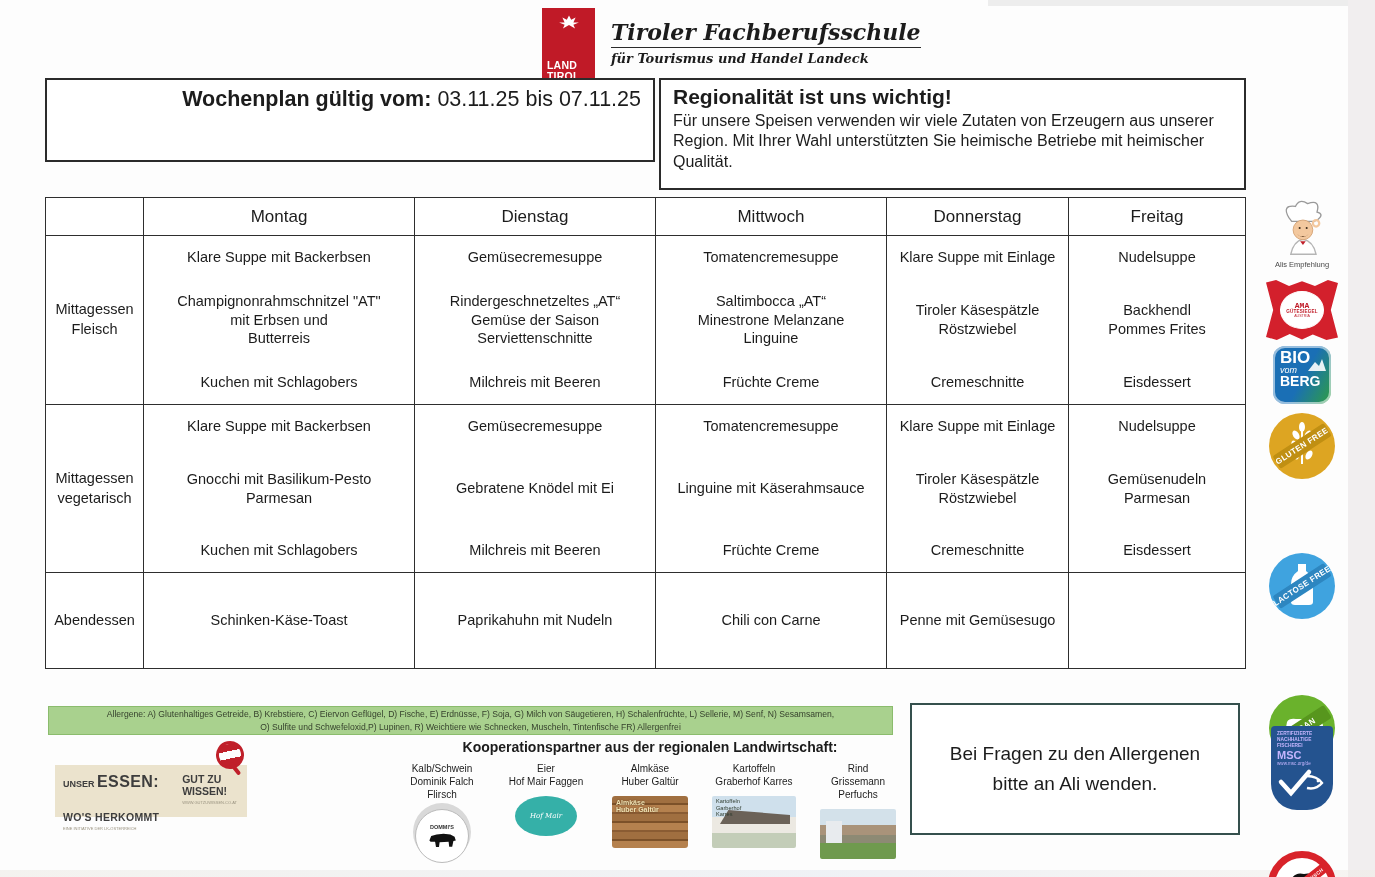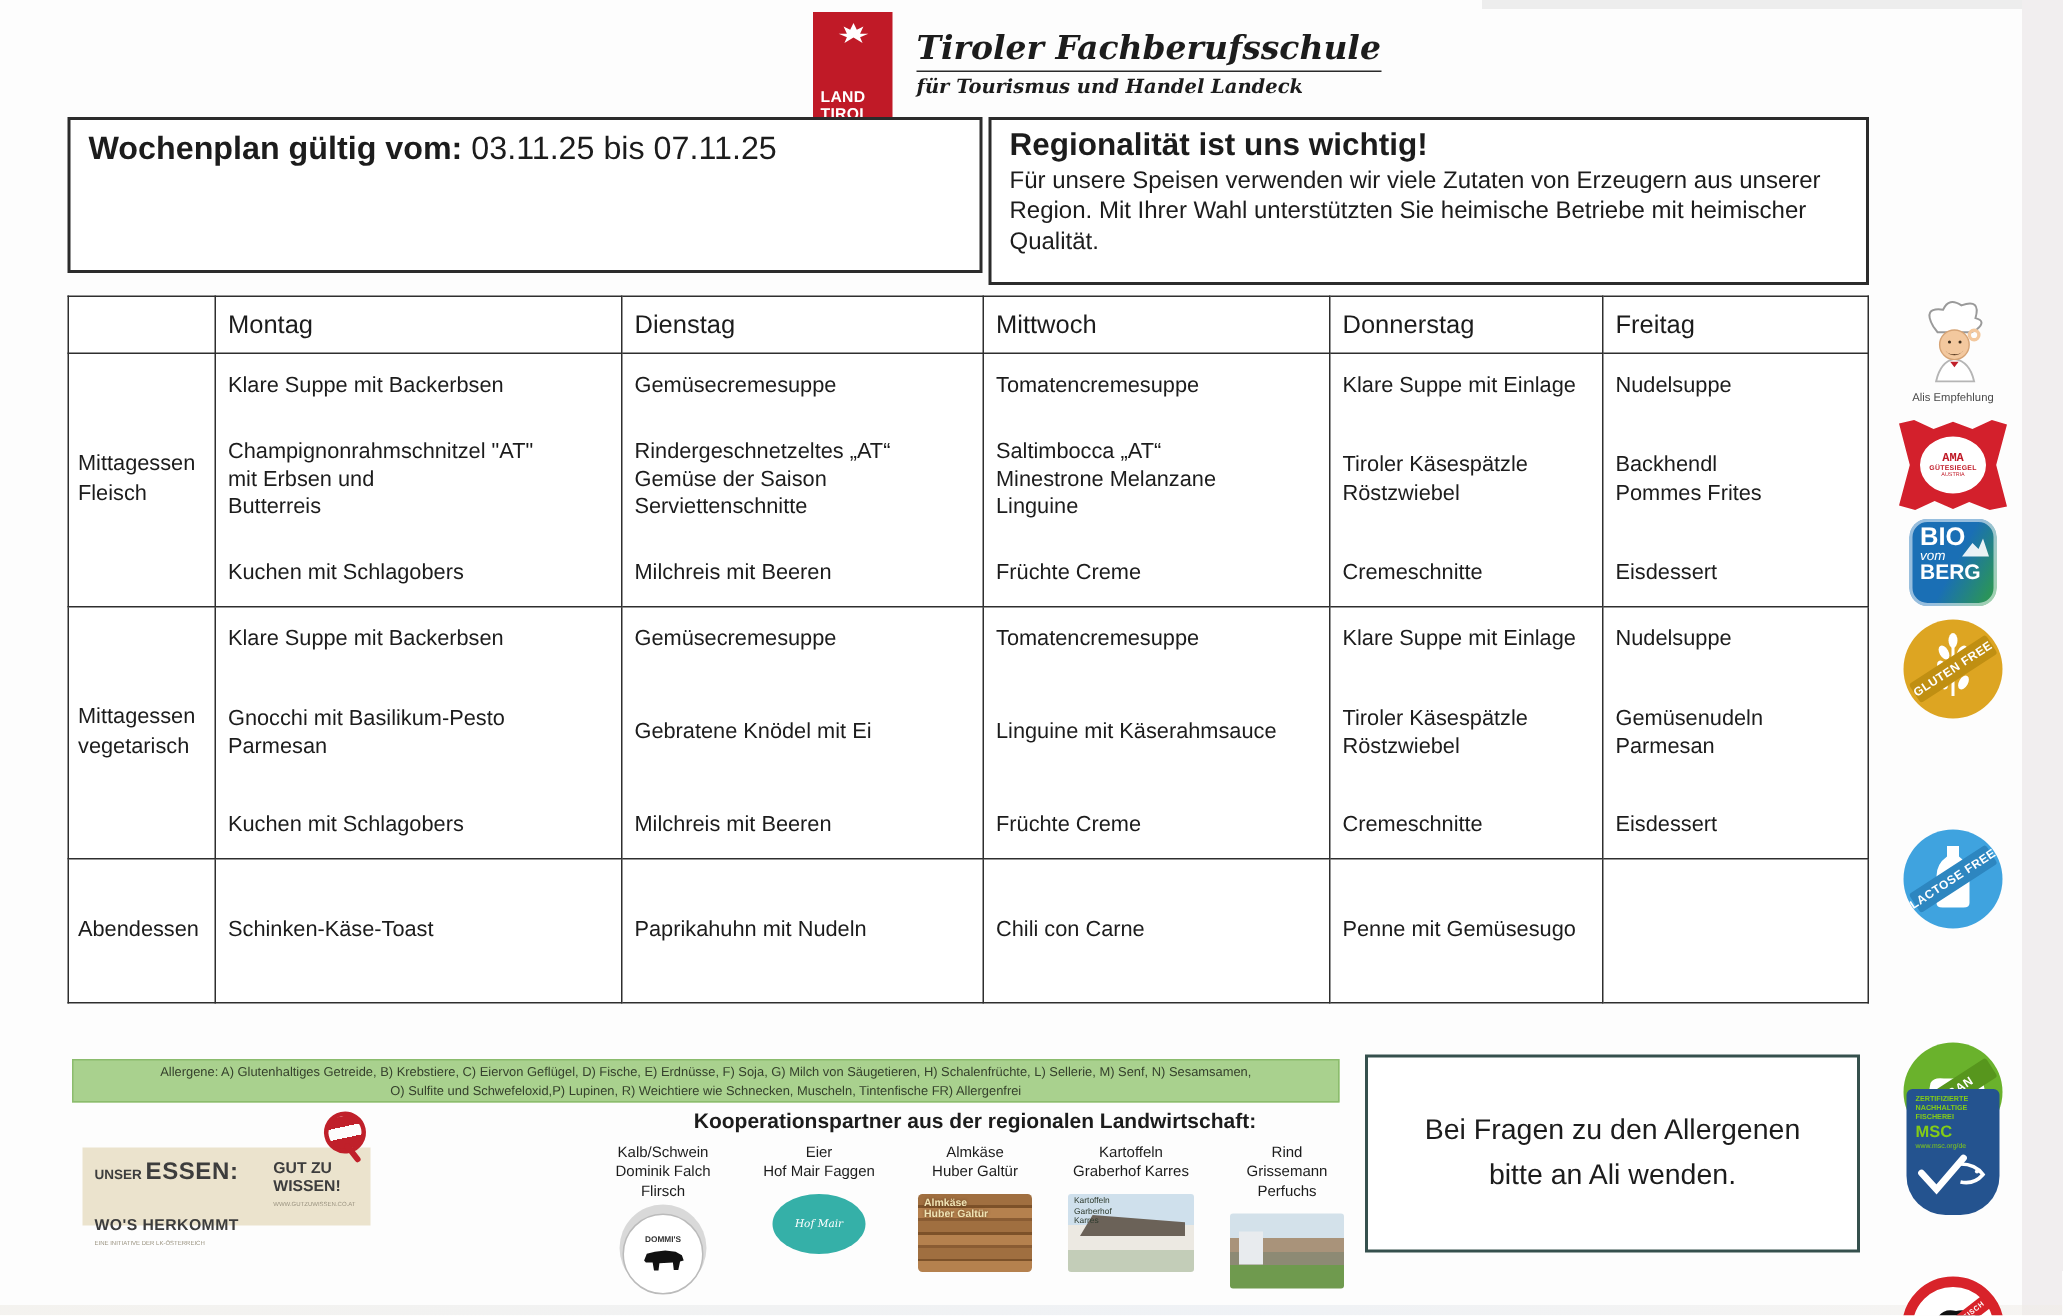--- a/index.html
+++ b/index.html
@@ -15,31 +15,31 @@
   .land-logo{width:53px;height:77px;background:#c01a27;position:relative;flex:none;}
   .land-logo svg{position:absolute;left:50%;top:6px;transform:translateX(-50%);}
   .land-logo .land-text{position:absolute;left:5px;bottom:3px;color:#fff;font-size:10.5px;
      font-weight:bold;line-height:1.05;letter-spacing:.2px;white-space:pre-line;}
   .school{padding-top:13px;font-family:"DejaVu Serif","Liberation Serif",serif;font-style:italic;font-weight:bold;}
   .school-name{font-size:22px;line-height:1.05;}
   .school-sub{font-size:13px;border-top:1.6px solid #2a2a2a;margin-top:3px;padding-top:3px;}
 
   
   .box{box-sizing:border-box;border:2px solid #2b2b2b;position:absolute;background:#fff;}
-  .box-left{left:45px;top:78px;width:610px;height:104px;padding:7px 12px;}
+  .box-left{left:45px;top:78px;width:610px;height:84px;padding:7px 12px;text-align:right;}
   .box-left .l1{font-size:21.5px;}
   .box-left .l1 b{font-weight:bold;}
   .box-left .l2{font-size:21.5px;font-weight:bold;margin-top:26px;}
   .box-right{left:659px;top:78px;width:587px;height:112px;padding:5px 12px;}
   .box-right .title{font-size:21px;font-weight:bold;}
   .box-right .body{font-size:16px;line-height:1.28;margin-top:2px;}
 
   
   table.menu{position:absolute;left:45px;top:197px;border-collapse:collapse;table-layout:fixed;background:#fff;}
-  table.menu th,table.menu td{border:1.6px solid #2e2e2e;vertical-align:top;text-align:left;
+  table.menu th,table.menu td{border:1.6px solid #2e2e2e;vertical-align:top;text-align:center;
      font-weight:normal;overflow:hidden;}
   table.menu thead th{height:33px;font-size:17px;padding:2px 8px;vertical-align:middle;}
   table.menu th.rowlabel{font-size:14.5px;padding:4px 6px;vertical-align:middle;white-space:pre-line;line-height:1.35;}
   table.menu td{font-size:14.5px;padding:0 8px;}
   .cellwrap{display:flex;flex-direction:column;justify-content:space-between;
      white-space:pre-line;line-height:1.3;padding:12px 0;box-sizing:border-box;}
   tbody tr.r1 .cellwrap{height:168px;}
   tbody tr.r2 .cellwrap{height:167px;}
   tbody tr.r3 .cellwrap{height:95px;justify-content:center;}
   tbody tr.r1{height:168px;} tbody tr.r2{height:167px;} tbody tr.r3{height:95px;}
@@ -70,21 +70,21 @@
   .b-vegan{top:365px;width:66px;height:66px;background:#6ab22c;}
   .band{position:absolute;left:50%;top:50%;width:92%;height:15px;transform:translate(-50%,-50%) rotate(-33deg);
      display:flex;align-items:center;justify-content:center;color:#fff;font-weight:bold;
      font-size:8px;letter-spacing:.4px;white-space:nowrap;border-radius:2px;}
   .b-gluten .band{background:#c08f12;}
   .b-lactose .band{background:#2d86c0;}
   .b-vegan .band{background:#57961d;}
   .b-nopork{top:455px;width:68px;height:68px;background:#fff;border:7px solid #d8232a;box-sizing:border-box;}
   .b-nopork .band{background:#d8232a;font-size:4.8px;height:10px;width:104%;transform:translate(-50%,-50%) rotate(-38deg);}
   .b-msc{top:528px;width:62px;height:84px;background:#24538f;border-radius:4px 4px 26px 26px;
-     color:#84cc16;box-sizing:border-box;padding:5px 0 0 6px;}
+     color:#c4b5fd;box-sizing:border-box;padding:5px 0 0 6px;}
   .b-msc .m1{font-size:4.8px;line-height:1.25;white-space:pre-line;font-weight:bold;}
   .b-msc .m2{font-size:11px;font-weight:bold;line-height:1.1;}
   .b-msc .m3{font-size:4.6px;}
   .b-msc svg{display:block;margin:2px auto 0 0;}
 
   
   .allergen-bar{position:absolute;left:48px;top:706px;width:845px;height:29px;background:#a9d18e;
      border:1px solid #8bbc6d;box-sizing:border-box;display:flex;align-items:center;justify-content:center;
      font-size:8.6px;color:#35402c;text-align:center;white-space:pre-line;line-height:1.5;}
   .koop{position:absolute;left:402px;top:739px;width:496px;text-align:center;}

